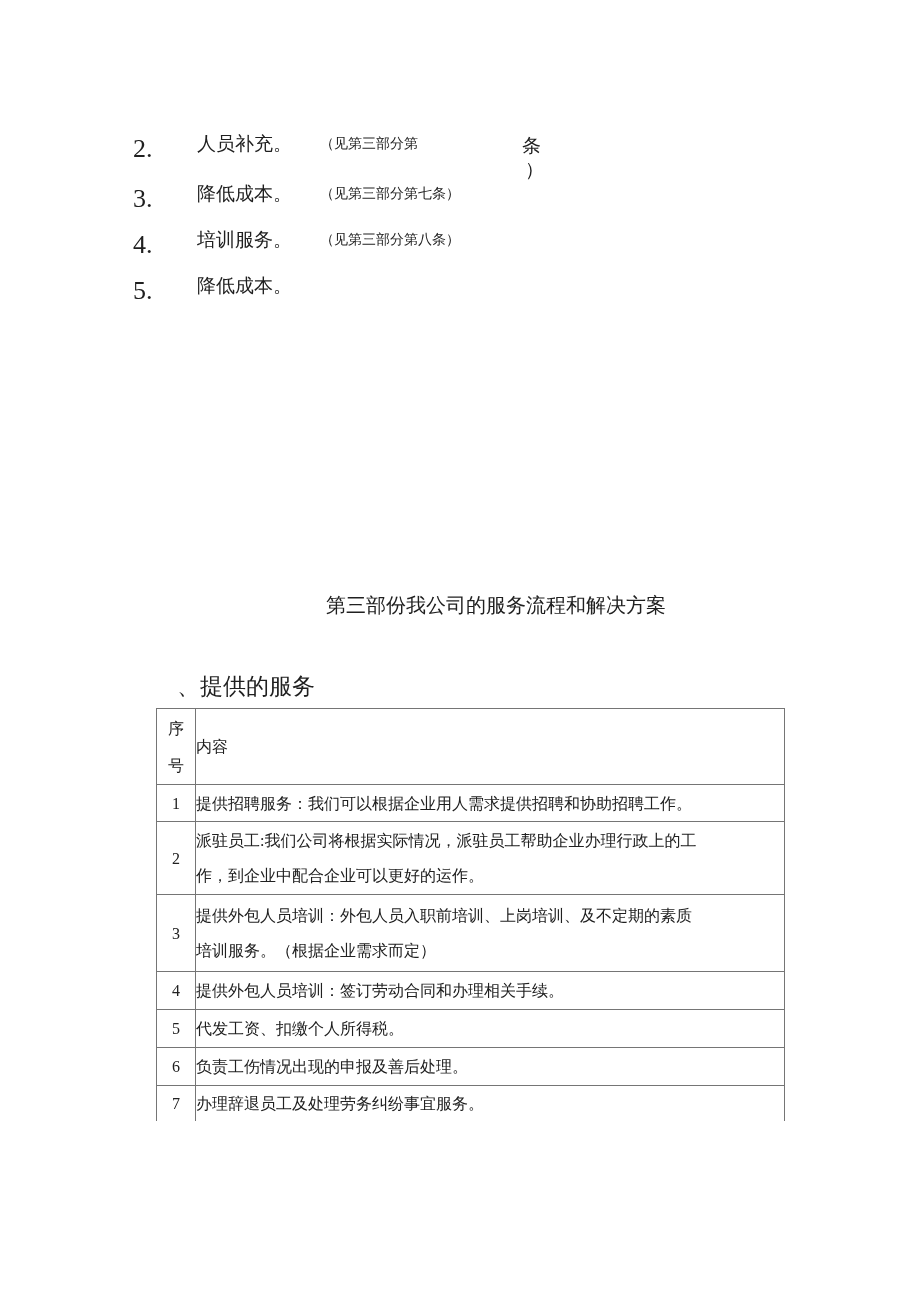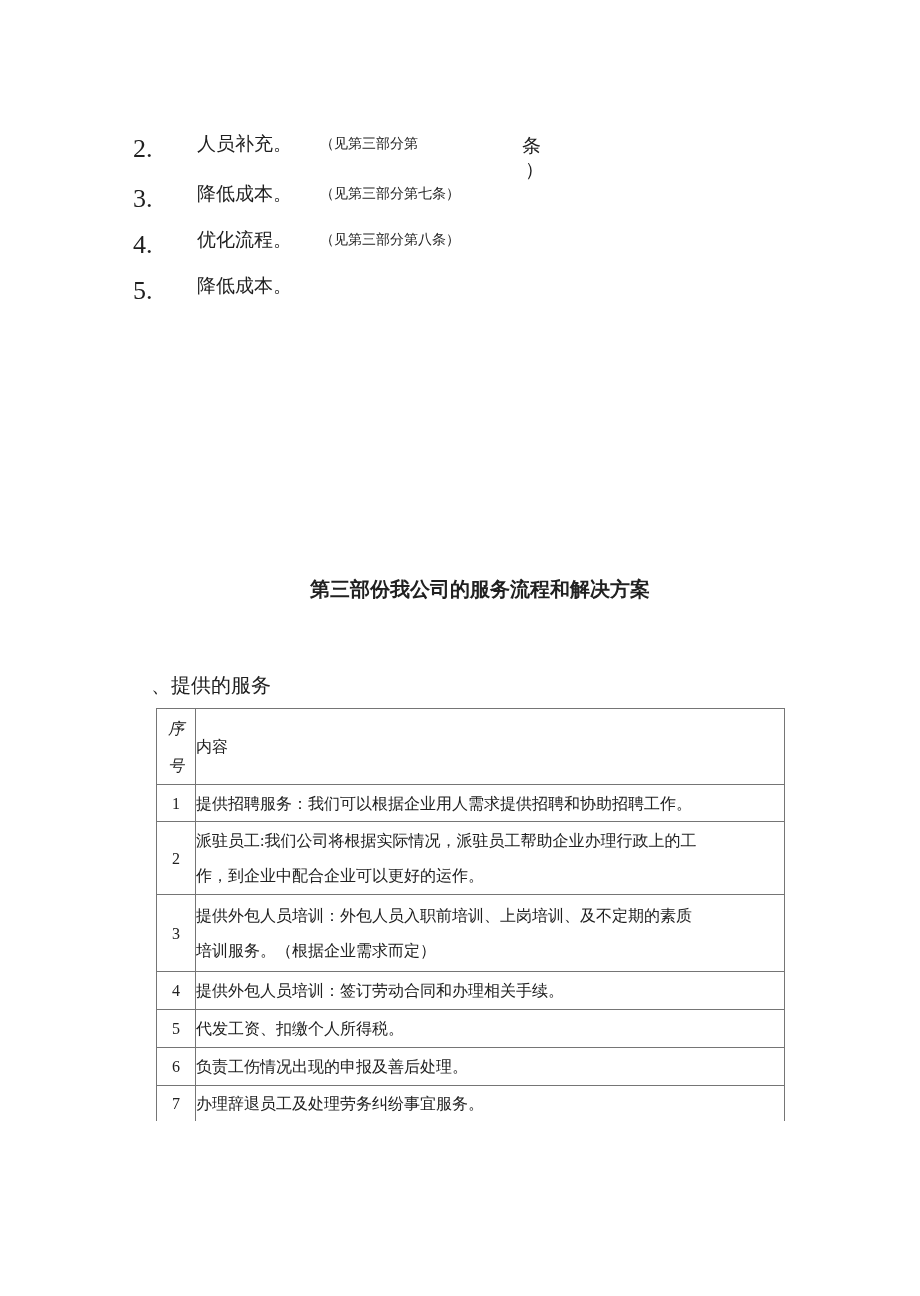--- a/index.html
+++ b/index.html
@@ -14,39 +14,39 @@
   
   .list-item{position:absolute;left:0;width:920px;height:34px;}
   .li-0{top:134px}.li-1{top:184px}.li-2{top:230px}.li-3{top:276px}
   .list-item .num{position:absolute;left:133px;top:2px;font-size:26px;line-height:1;}
   .list-item .label{position:absolute;left:197px;top:0;font-size:19px;line-height:1.1;}
   .list-item .ref{position:absolute;left:320px;top:2px;font-size:14px;line-height:1.1;}
   .li-0 .ref-tail{position:absolute;left:522px;top:2px;font-size:19px;line-height:1.1;}
   .li-0 .ref-close{position:absolute;left:525px;top:26px;font-size:19px;line-height:1.1;}
 
   
-  .section-title{position:absolute;left:310px;top:577px;font-size:20px;font-weight:bold;margin:0;line-height:1.2;}
-  .subsection-title{position:absolute;left:151px;top:673px;font-size:20px;line-height:1.2;}
+  .section-title{position:absolute;left:310px;top:577px;font-size:20px;font-weight:normal;margin:16px;line-height:1.2;}
+  .subsection-title{position:absolute;left:177px;top:673px;font-size:23px;line-height:1.2;}
 
   
   table.services{
     position:absolute;left:156px;top:708px;width:629px;
     border-collapse:collapse;table-layout:fixed;
   }
   table.services td{
     border:1px solid #757575;
     font-size:16px;line-height:35px;
     vertical-align:middle;
     padding:0;
     overflow:hidden;
   }
   td.cell-num{width:39px;text-align:center;font-size:20px;line-height:1;}
   td.cell-content{padding-left:8px;padding-right:6px;white-space:pre-line;}
   td.cell-head-content{text-align:left;}
-  .vert-wrap{display:inline-block;width:1em;word-break:break-all;line-height:37px;font-size:16px;font-style:italic;}
+  .vert-wrap{display:inline-block;width:1em;word-break:break-all;line-height:37px;font-size:16px;}
   tr.h-header td{height:75px;}
   tr.h-1line td{height:37px;}
   tr.r-1 td{height:36px;}
   tr.h-2line-a td{height:72px;}
   tr.h-2line-b td{height:76px;}
   tr.cut td{height:34px;border-bottom:none;}
 </style>
 </head>
 <body>
 
@@ -61,21 +61,21 @@
   </div>
 
   <div class="list-item li-1">
     <span class="num">3.</span>
     <span class="label">降低成本。</span>
     <span class="ref">（见第三部分第七条）</span>
   </div>
 
   <div class="list-item li-2">
     <span class="num">4.</span>
-    <span class="label">优化流程。</span>
+    <span class="label">培训服务。</span>
     <span class="ref">（见第三部分第八条）</span>
   </div>
 
   <div class="list-item li-3">
     <span class="num">5.</span>
     <span class="label">降低成本。</span>
   </div>
 
   <h1 class="section-title">第三部份我公司的服务流程和解决方案</h1>
 

